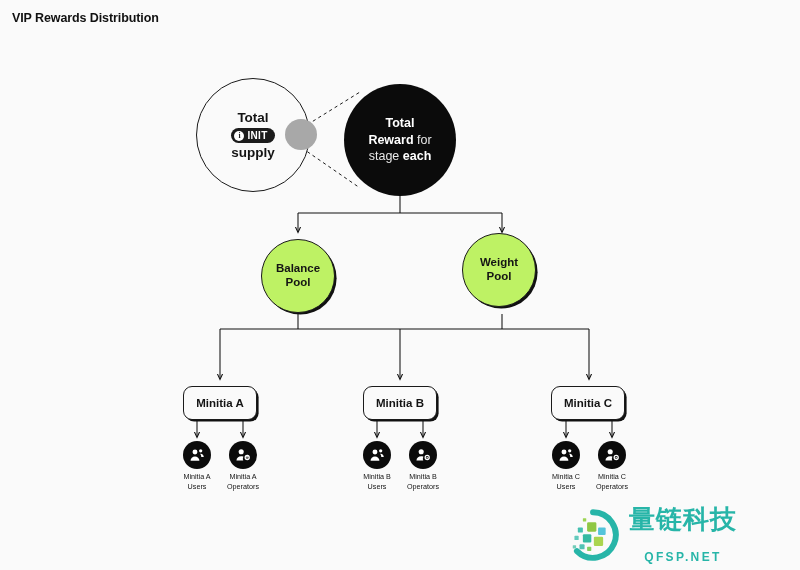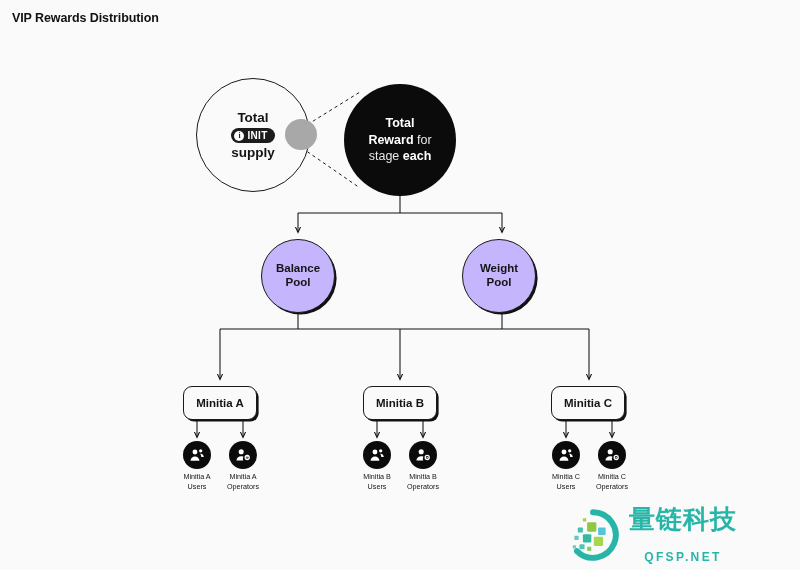--- a/index.html
+++ b/index.html
@@ -59,30 +59,30 @@
     display: flex; flex-direction: column;
     align-items: center; justify-content: center;
     z-index: 3; text-align: center;
   }
   .reward-line { font-size: 12.5px; line-height: 1.33; color: #e8e8e8; }
   .reward-line b { color: #ffffff; font-weight: bold; }
 
   
   .pool {
     position: absolute; width: 74px; height: 74px; border-radius: 50%;
-    background: #c4b5fd;
+    background: #bef264;
     display: flex; flex-direction: column;
     align-items: center; justify-content: center;
     z-index: 3;
     border: 1.1px solid #1a1a1a;
     box-shadow: 2.2px 2.2px 0 -0.6px #111;
   }
   .pool span { font-size: 11.5px; font-weight: bold; color: #141414; line-height: 1.2; }
   #pool-balance { left: 261px; top: 239px; }
-  #pool-weight  { left: 462px; top: 239px; justify-content: center; }
+  #pool-weight  { left: 462px; top: 233px; justify-content: center; }
 
   
   .minitia {
     position: absolute; width: 74px; height: 34px;
     border: 1.1px solid #1a1a1a; border-radius: 9px;
     background: #fafafa;
     display: flex; align-items: center; justify-content: center;
     z-index: 3;
     box-shadow: 2.2px 2.2px 0 -0.6px #111;
   }

